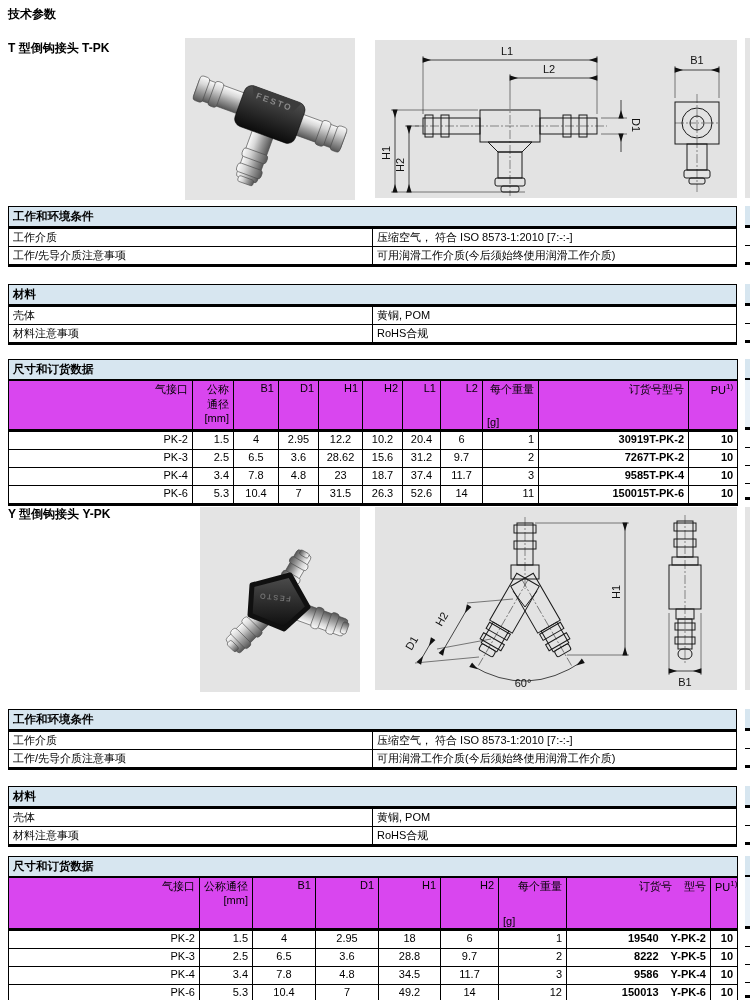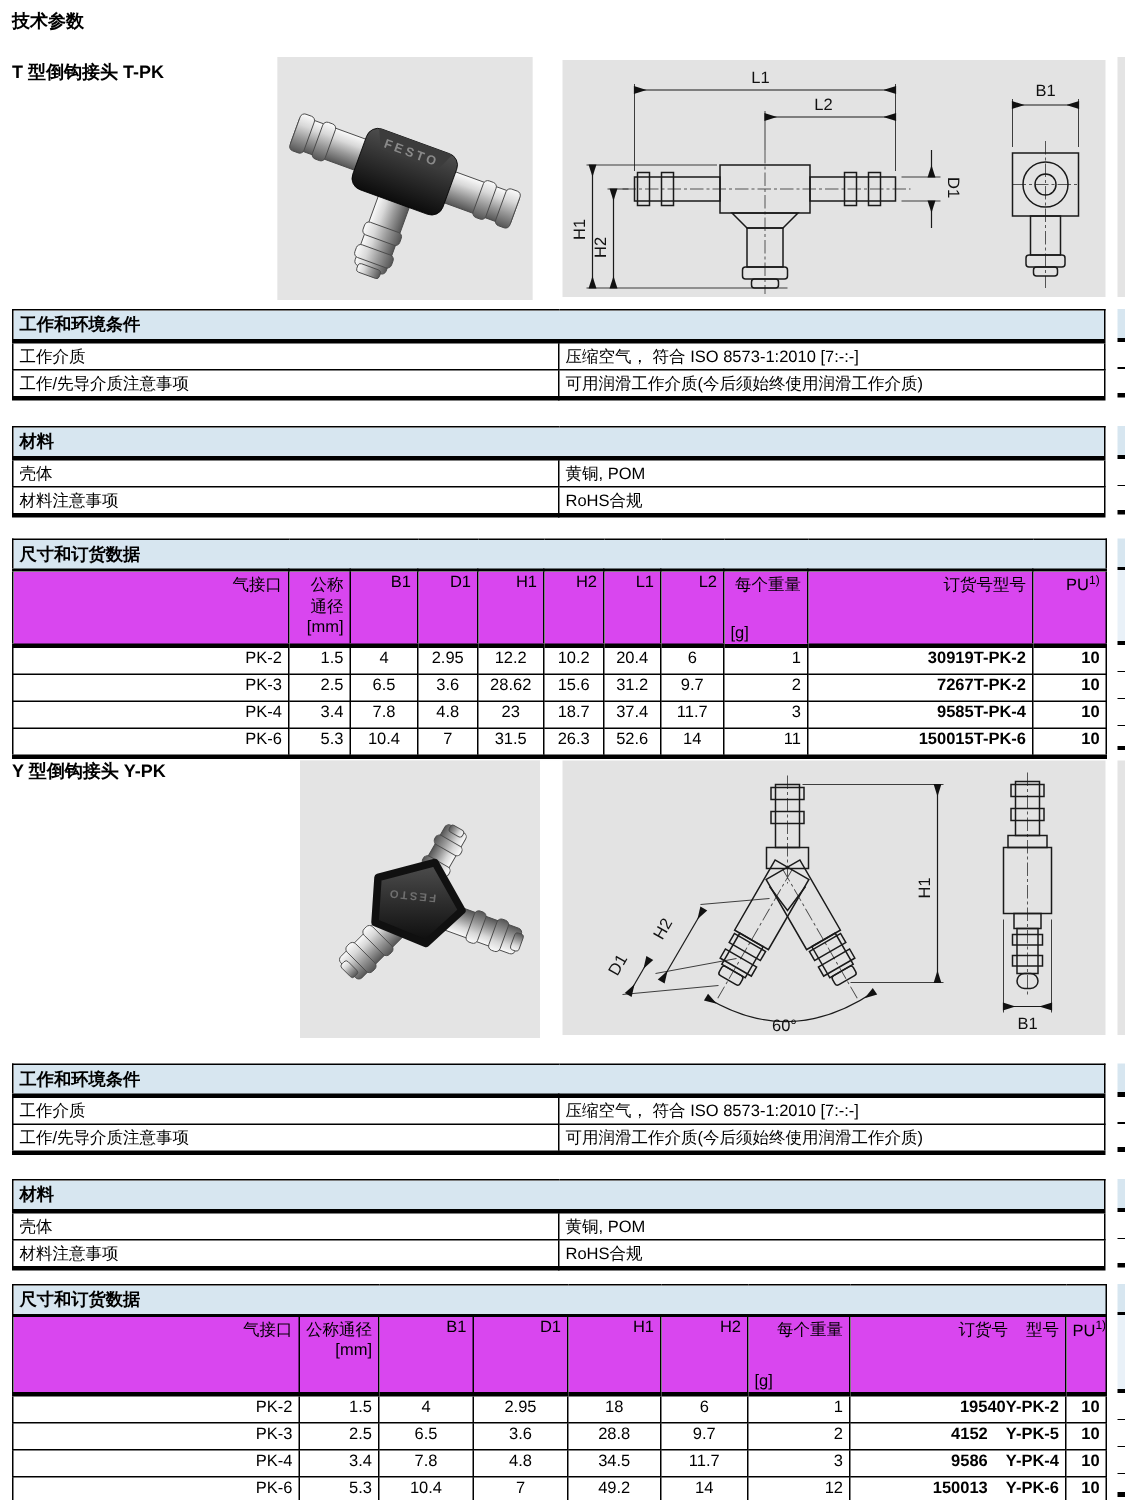--- a/index.html
+++ b/index.html
@@ -439,32 +439,32 @@
       <th class="al"><span>PU</span><sup>1)</sup></th>
     </tr>
     <tr>
       <td class="al">PK-2</td>
           <td class="al">1.5</td>
       <td class="ac">4</td>
           <td class="ac">2.95</td>
       <td class="ac">18</td>
           <td class="ac">6</td>
       <td class="al">1</td>
-      <td class="al"><span class="onoY b">19540</span><span class="b" style="">Y-PK-2</span></td>
+      <td class="al"><span class="onoY b">19540</span><span class="b" style="margin-left:12px">Y-PK-2</span></td>
       <td class="al b">10</td>
         </tr>
     <tr>
       <td class="al">PK-3</td>
           <td class="al">2.5</td>
       <td class="ac">6.5</td>
           <td class="ac">3.6</td>
       <td class="ac">28.8</td>
           <td class="ac">9.7</td>
       <td class="al">2</td>
-      <td class="al"><span class="onoY b">4152</span><span class="b" style="margin-left:12px">Y-PK-5</span></td>
+      <td class="al"><span class="onoY b">8222</span><span class="b" style="margin-left:12px">Y-PK-5</span></td>
       <td class="al b">10</td>
         </tr>
     <tr>
       <td class="al">PK-4</td>
           <td class="al">3.4</td>
       <td class="ac">7.8</td>
           <td class="ac">4.8</td>
       <td class="ac">34.5</td>
           <td class="ac">11.7</td>
       <td class="al">3</td>

